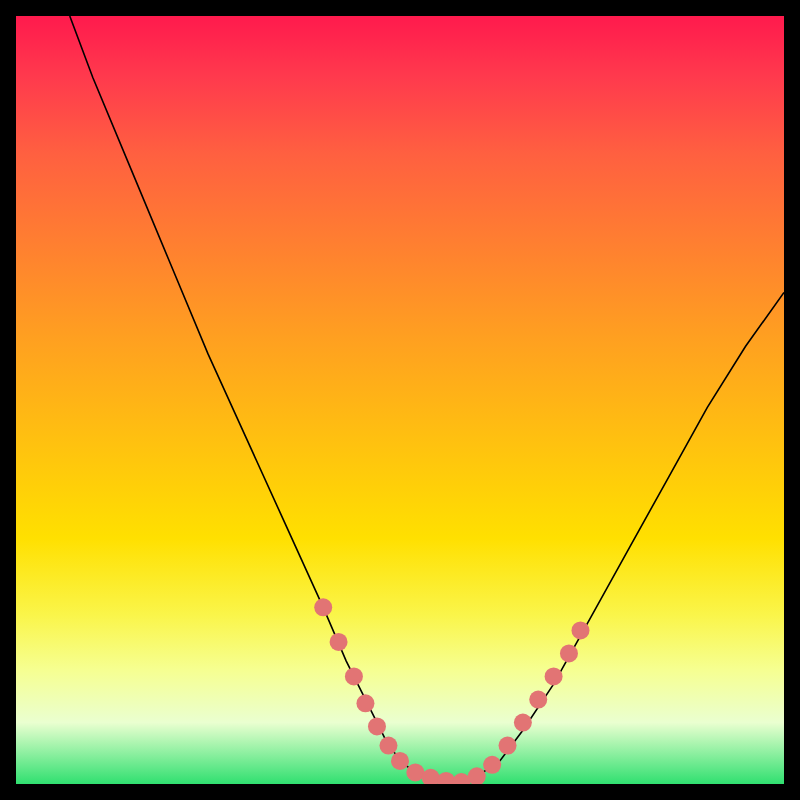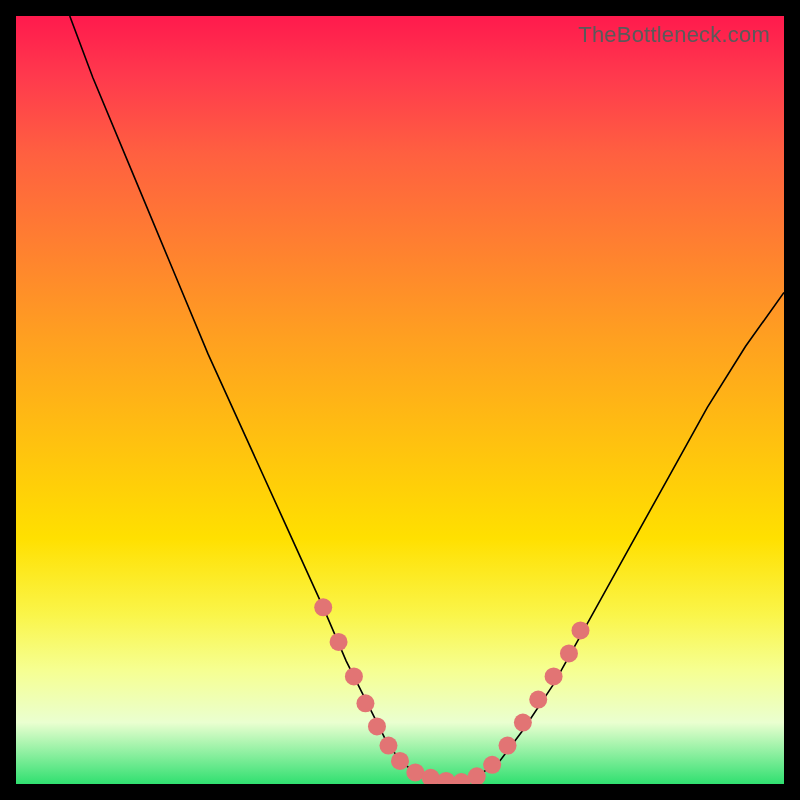--- a/index.html
+++ b/index.html
@@ -53,21 +53,20 @@
     stroke-width: 1.6;
   }
   .dot {
     fill: #e27474;
   }
 </style>
 </head>
 <body>
 
 <div class="frame">
-  <div class="watermark">TheBottleneck.com</div>
   <svg class="curves" viewBox="0 0 768 768" preserveAspectRatio="none">
     <path id="left-arm-path" class="thin-line" d="M53.76 0.00 L76.80 61.44 L115.20 153.60 L153.60 245.76 L192.00 337.92 L230.40 422.40 L268.80 506.88 L307.20 591.36 L330.24 645.12 L353.28 691.20 L368.64 721.92 L384.00 744.96 L399.36 756.48 L414.72 761.86 L430.08 764.93 L445.44 766.46"></path>
     <path id="right-arm-path" class="thin-line" d="M445.44 766.46 L460.80 760.32 L483.84 744.96 L506.88 714.24 L537.60 668.16 L576.00 599.04 L614.40 529.92 L652.80 460.80 L691.20 391.68 L729.60 330.24 L768.00 276.48"></path>
     <g id="dots-group">
         <circle cx="307.20" cy="591.36" r="9" class="dot"></circle>
         <circle cx="322.56" cy="625.92" r="9" class="dot"></circle>
         <circle cx="337.92" cy="660.48" r="9" class="dot"></circle>
         <circle cx="349.44" cy="687.36" r="9" class="dot"></circle>
         <circle cx="360.96" cy="710.40" r="9" class="dot"></circle>
         <circle cx="372.48" cy="729.60" r="9" class="dot"></circle>

